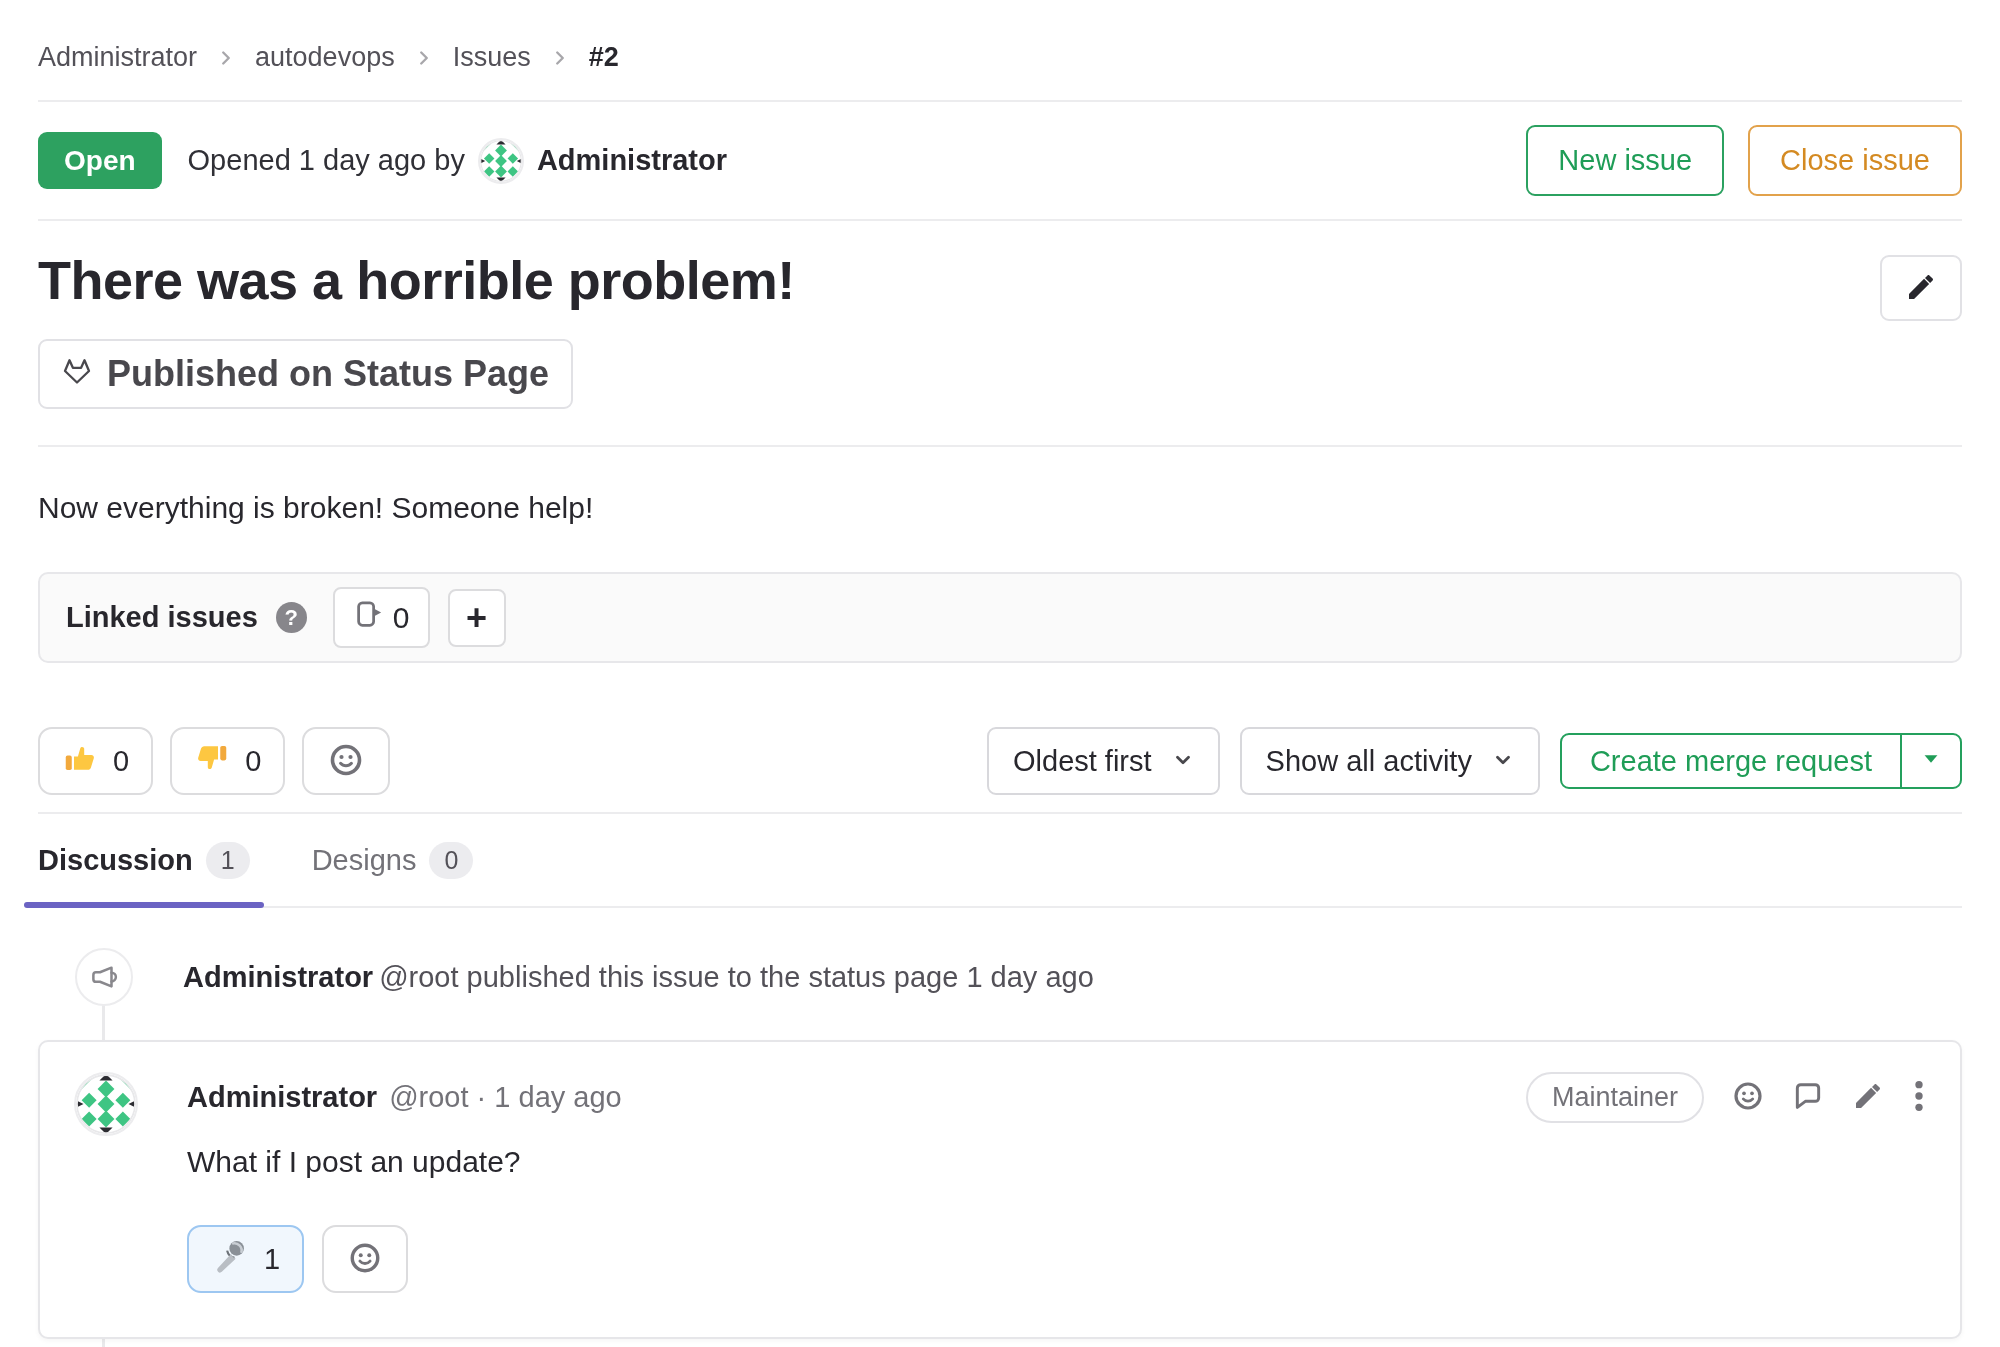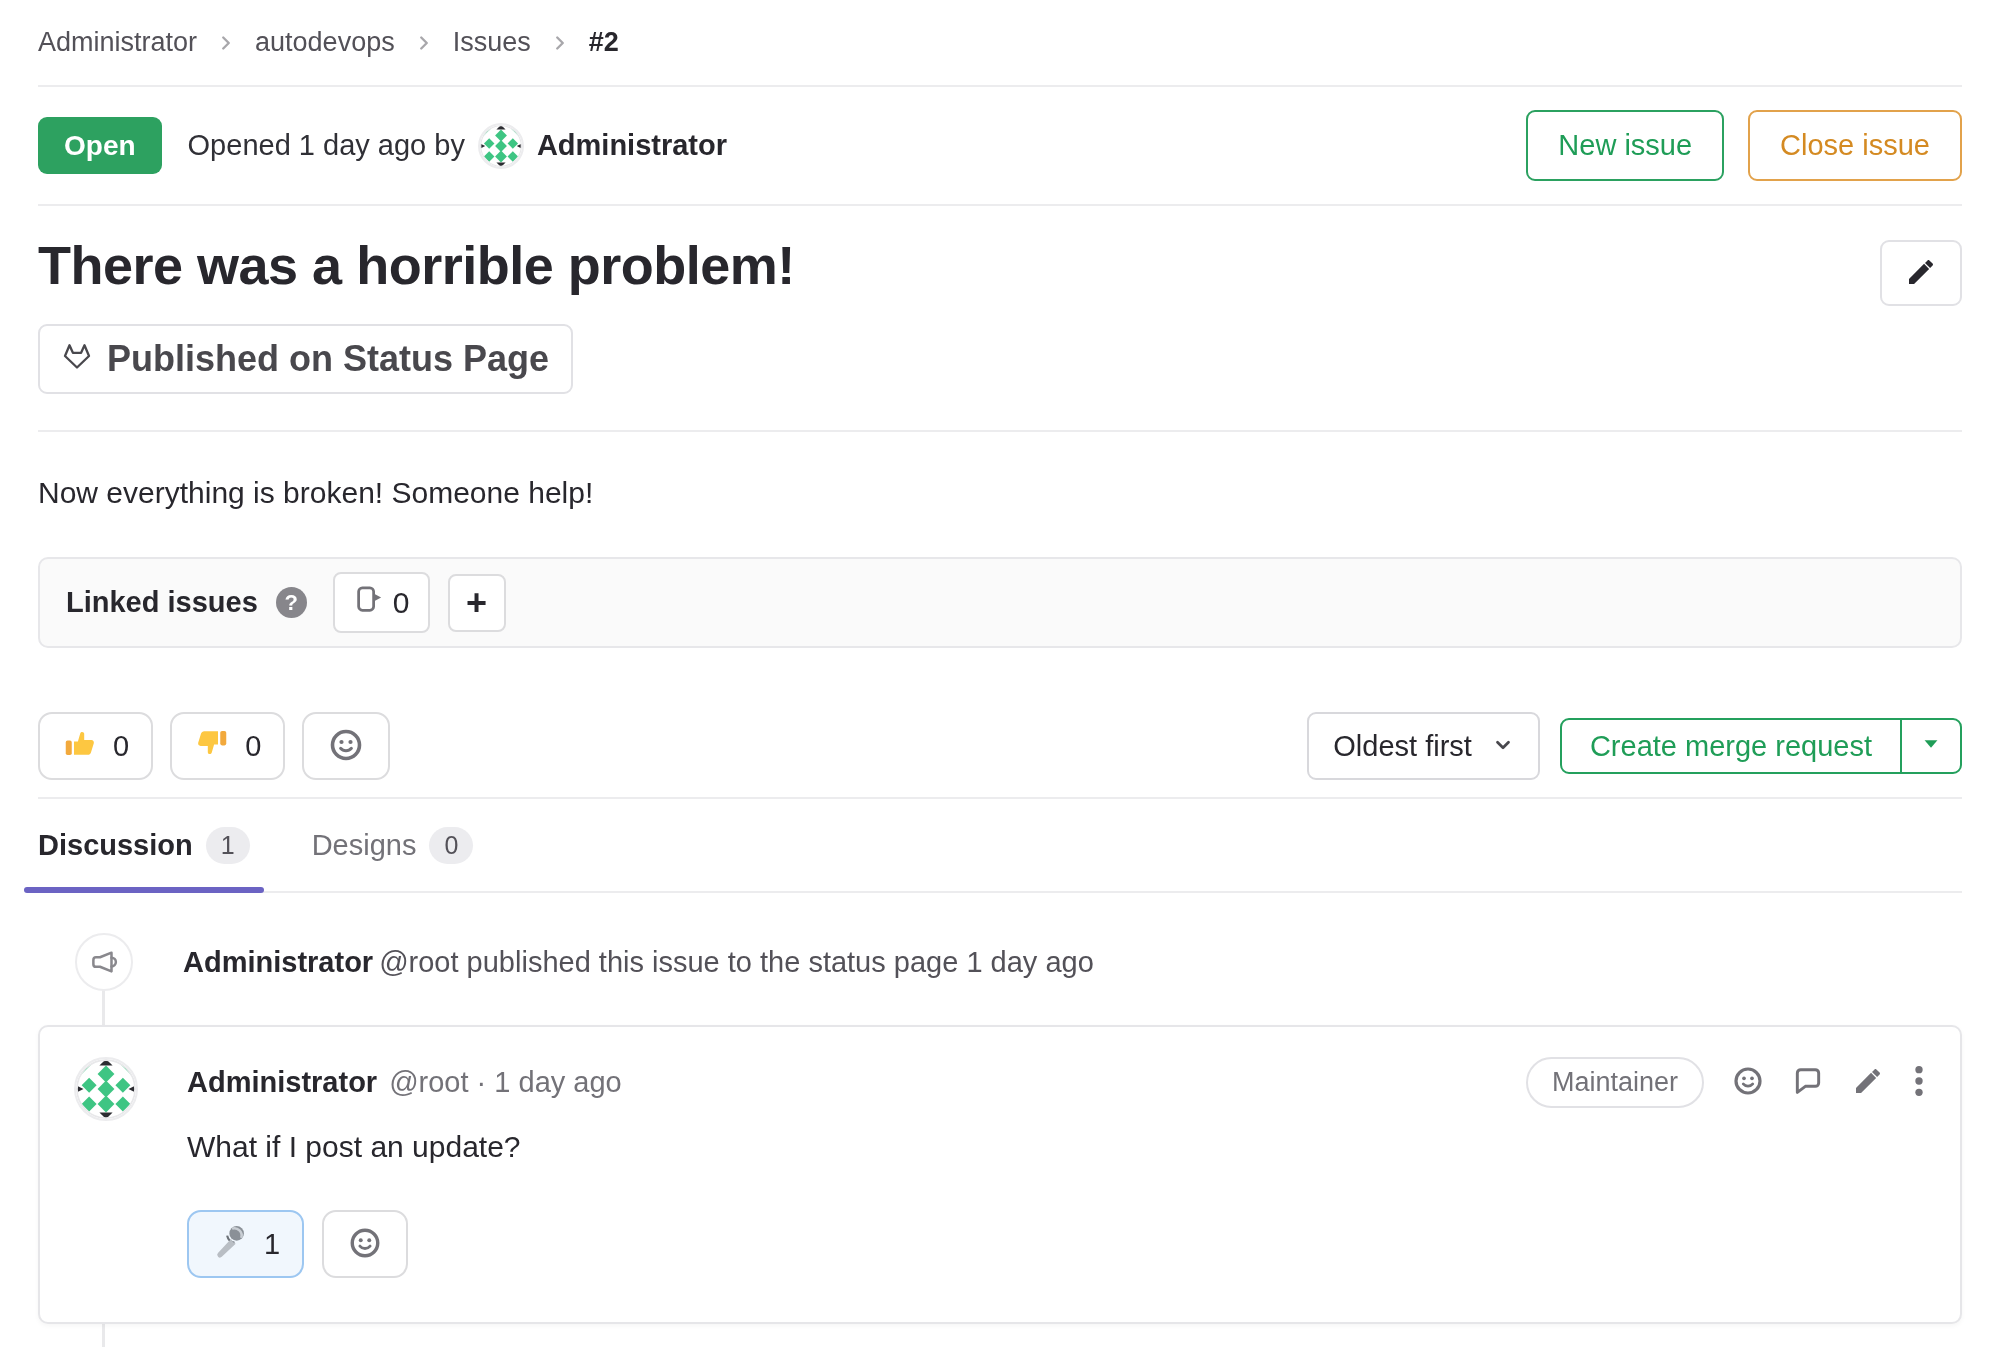--- a/index.html
+++ b/index.html
@@ -2,21 +2,21 @@
 <html><head>
 <meta charset="utf-8">
 <style>
   * { box-sizing: border-box; margin: 0; padding: 0; }
   html, body { width: 2000px; height: 1347px; overflow: hidden; }
   body {
     font-family: "Liberation Sans", "DejaVu Sans", sans-serif;
     color: #28272d;
     background: #ffffff;
   }
-  .page { padding: 0 38px; position: relative; }
+  .page { padding: 0 38px; position: relative; margin-top: 15px; }
 
   
   .breadcrumb { display: flex; align-items: center; gap: 18px; height: 87px; border-bottom: 2px solid #ececee; font-size: 27px; color: #535158; }
   .breadcrumb a { color: #535158; text-decoration: none; cursor: pointer; }
   .crumb-sep { color: #a8a7ab; }
   .crumb-sep svg { display: block; }
   .crumb-current { font-weight: 700; color: #28272d; }
 
   
   .status-row { display: flex; align-items: center; padding: 23px 0; border-bottom: 2px solid #ececee; }
@@ -218,20 +218,26 @@
           </svg></span>
     </button>
 
     <div class="controls">
       <button class="dropdown">
         <span>Oldest first</span>
         <span><svg width="22" height="22" viewBox="0 0 24 24">
               <path d="M6 9l6 6 6-6" fill="none" stroke="#49484d" stroke-width="3" stroke-linecap="round" stroke-linejoin="round"></path>
             </svg></span>
       </button>
+      <button class="dropdown">
+        <span>Show all activity</span>
+        <span><svg width="22" height="22" viewBox="0 0 24 24">
+              <path d="M6 9l6 6 6-6" fill="none" stroke="#49484d" stroke-width="3" stroke-linecap="round" stroke-linejoin="round"></path>
+            </svg></span>
+      </button>
       <span class="split-btn">
         <span class="split-main">Create merge request</span>
         <span class="split-caret">
           <span><svg width="22" height="22" viewBox="0 0 24 24">
                 <path d="M5 8h14l-7 8z" fill="#1f9d57"></path>
               </svg></span>
         </span>
       </span>
     </div>
   </div>

